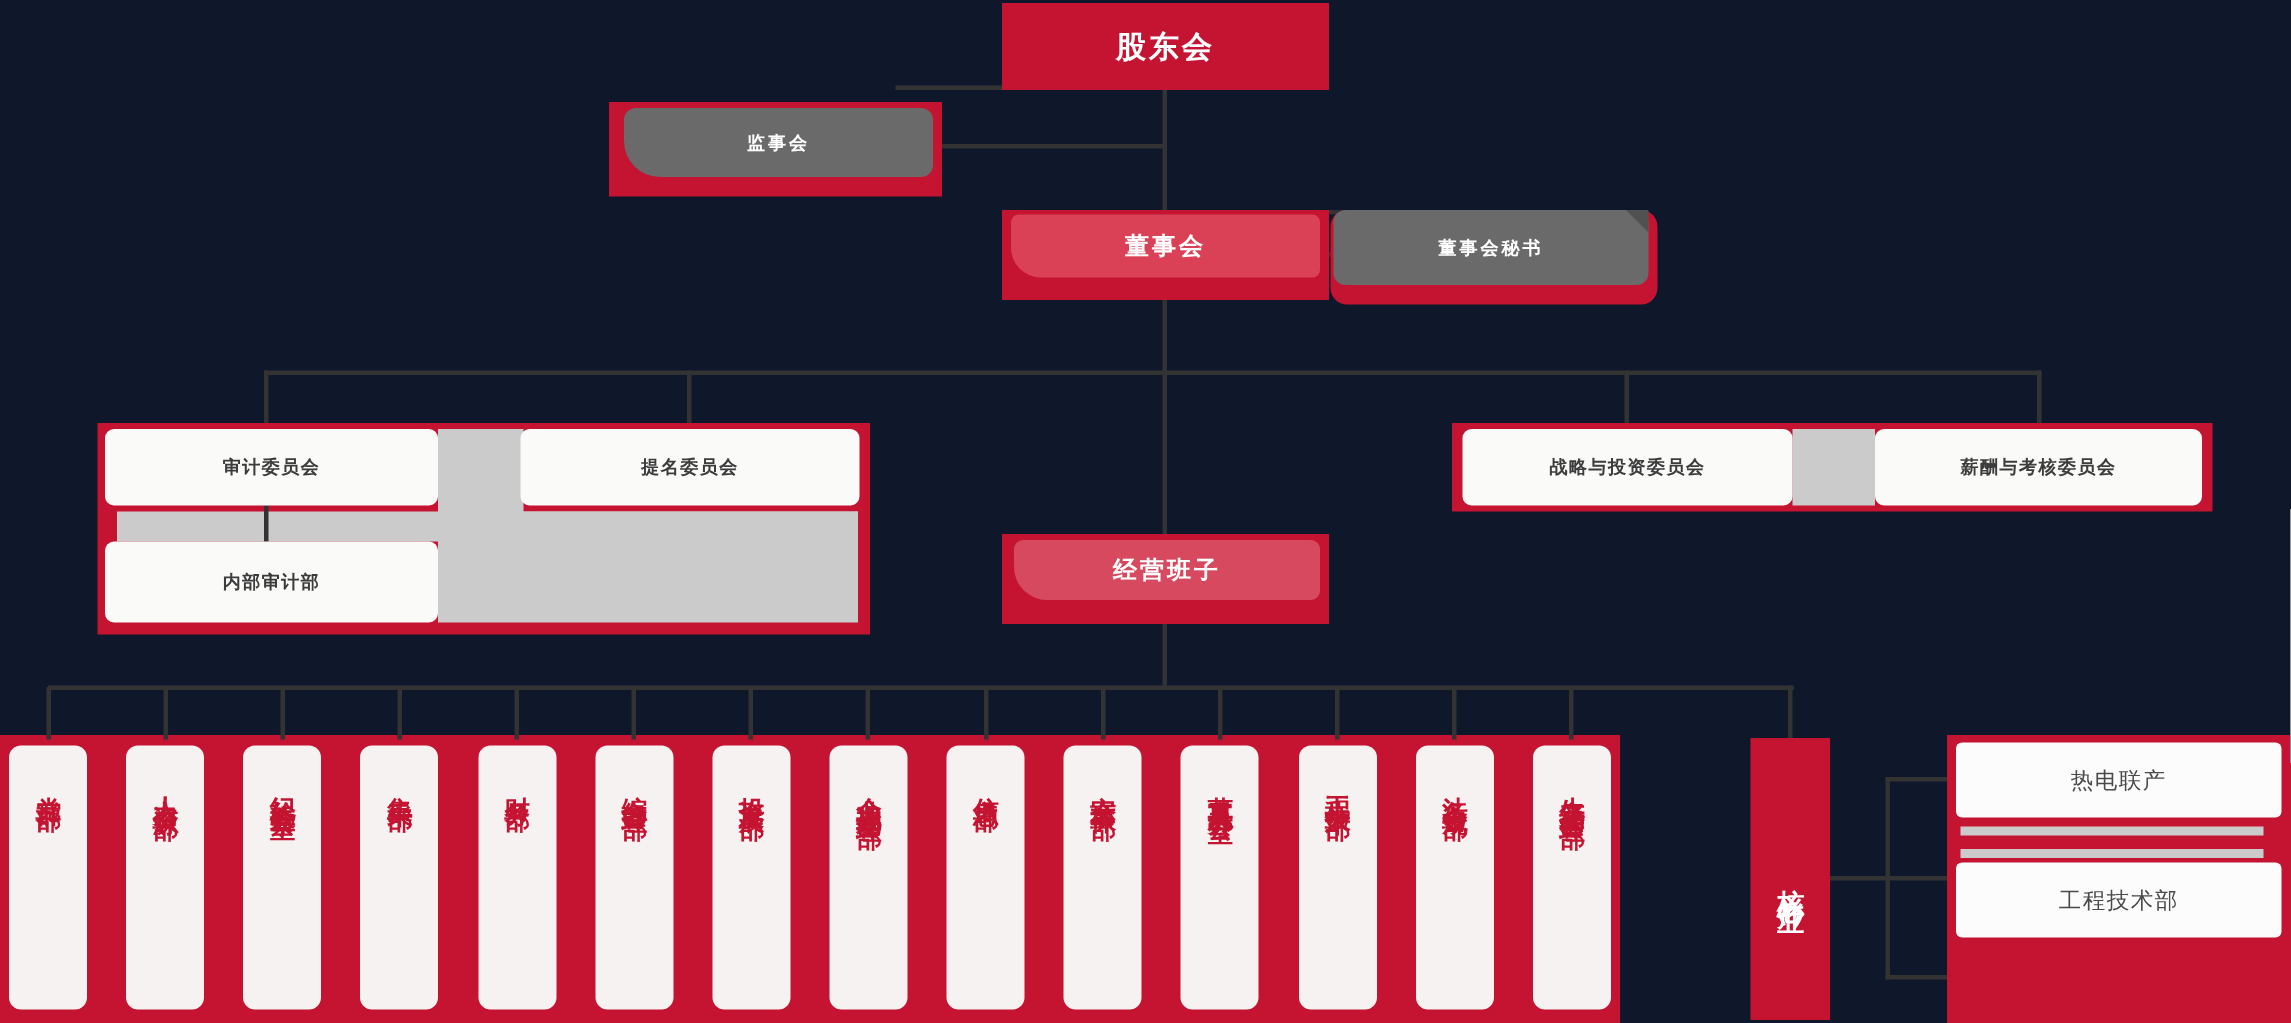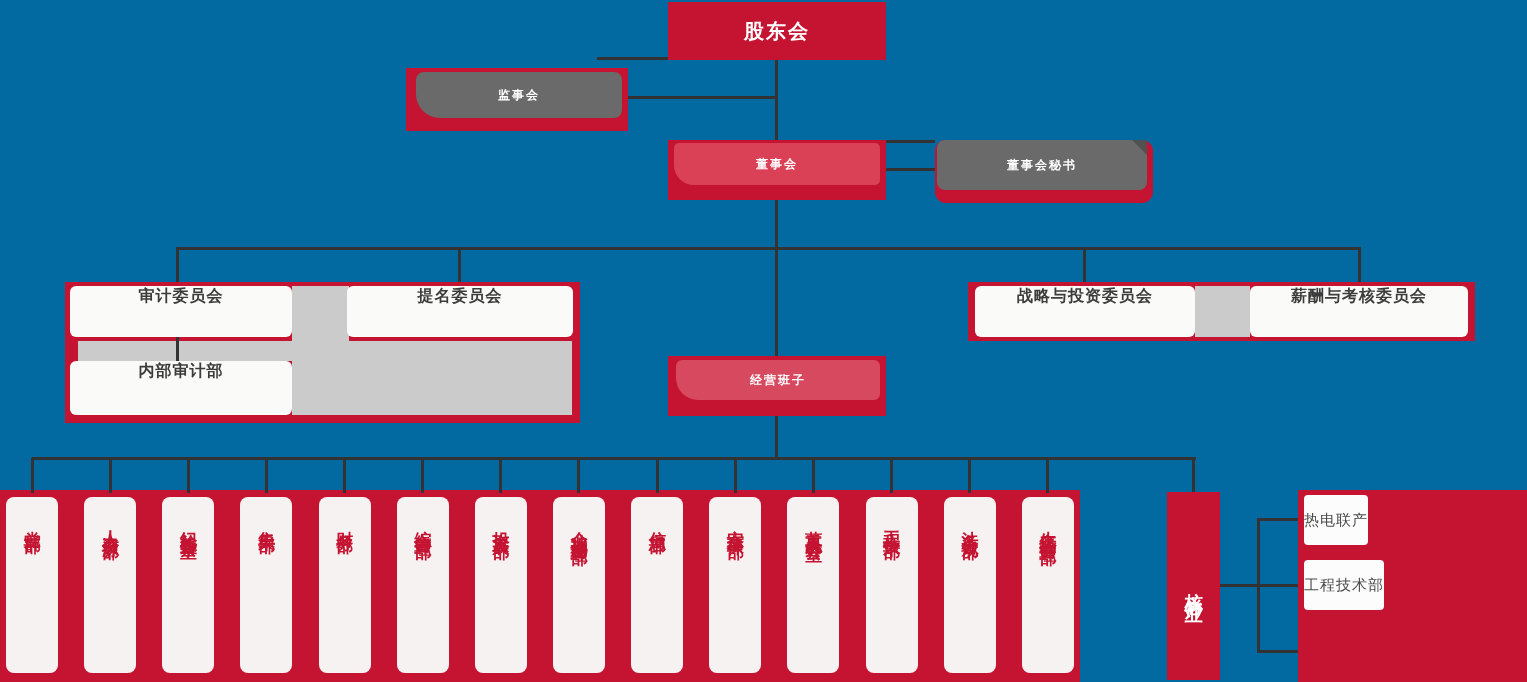--- a/index.html
+++ b/index.html
@@ -1,75 +1,75 @@
 <!DOCTYPE html>
 <html><head>
 <meta charset="utf-8">
 <style>
   * { margin:0; padding:0; box-sizing:border-box; }
   html,body { background:#ffffff; }
   body { font-family:"Liberation Sans","DejaVu Sans",sans-serif; }
-  .canvas { position:relative; width:1527px; height:682px; background:#0369a1; overflow:hidden;padding-left:34px; }
+  .canvas { position:relative; width:1527px; height:682px; background:#0f172a; overflow:hidden;padding-left:34px; }
 
   
   .hl { position:absolute; height:3px; background:#333333; }
   .vl { position:absolute; width:3px;  background:#333333; }
 
   
   .rednode { position:absolute; background:#C41432; }
   .center { display:flex; align-items:center; justify-content:center; }
   .wtext { color:#ffffff; font-weight:bold; }
 
   
   .shareholders { left:668px; top:2px; width:218px; height:58px; font-size:20px; letter-spacing:2px; }
 
   
   .sup-wrap { left:406px; top:68px; width:222px; height:63px; }
   .sup-card { position:absolute; left:10px; top:4px; right:6px; bottom:13px;
               background:#6A6A6A; border-radius:8px 8px 8px 24px; }
-  .sec-wrap { left:935px; top:140px; width:218px; height:63px;border-radius:11px; }
+  .sec-wrap { left:887px; top:140px; width:218px; height:63px;border-radius:11px; }
   .sec-card { position:absolute; left:2px; top:0; right:6px; bottom:13px;
               background:#6A6A6A; border-radius:8px; }
   .sec-fold { position:absolute; top:0; right:0; width:0; height:0;
               border-top:15px solid #515151; border-left:15px solid transparent; }
   .graytext { font-size:12px; letter-spacing:2px; }
 
   
   .board-wrap { left:668px; top:140px; width:218px; height:60px; }
   .mgmt-wrap  { left:668px; top:356px; width:218px; height:60px; }
   .innerred { position:absolute; background:#DB4156; border-radius:5px 5px 5px 20px;
-              left:6px; top:3px; right:6px; bottom:15px; font-size:12px; letter-spacing:2px; }
+              left:6px; top:3px; right:6px; bottom:15px; font-size:16px; letter-spacing:2px; }
   .mgmt-wrap .innerred { left:8px; top:4px; bottom:16px; background:#D7495F; border-radius:6px 6px 6px 22px; }
 
   
   .lc { left:65px; top:282px; width:515px; height:141px; }
   .rc { left:968px; top:282px; width:507px; height:59px; }
   .whitebox { position:absolute; background:#FAFAF9; border-radius:6px;
-              display:flex; align-items:flex-start; justify-content:center;
-              font-weight:bold; font-size:16px; color:#3C3C3C; letter-spacing:1px; }
+              display:flex; align-items:center; justify-content:center;
+              font-weight:bold; font-size:12px; color:#3C3C3C; letter-spacing:1px; }
   .grayfill { position:absolute; background:#CBCBCB; }
 
   
   .dept-bar { position:absolute; left:0; top:490px; width:1080px; height:192px; background:#C41432;
               display:flex; justify-content:space-between; padding:7px 6px 9px 6px; }
   .dept-cell { position:relative; width:52px; background:#F7F2F2; border-radius:8px;
                display:flex; justify-content:center; align-items:flex-start; padding-top:20px; }
   .dept-cell::before { content:""; position:absolute; left:calc(50% - 1.5px); top:-39px;
                        width:3px; height:35px; background:#333333; }
   .vtext { writing-mode:vertical-rl; text-orientation:upright; letter-spacing:3px;
            font-weight:bold; font-size:17px; color:#C41432; line-height:1.15; }
 
   
   .core-box { left:1167px; top:492px; width:53px; height:188px; }
   .core-box .vtext { color:#ffffff; font-size:18px; letter-spacing:4px; }
 
   
   .ind-panel { position:absolute; left:1298px; top:490px; width:229px; height:192px;
                background:#C41432; padding:5px 6px; display:flex; flex-direction:column; }
-  .ind-cell { display:flex; flex-direction:row; }
+  .ind-cell { display:flex; flex-direction:column; }
   .ind-box { height:50px; background:#FCFCFC; border-radius:4px;
              display:flex; align-items:center; justify-content:center;
              font-size:15px; color:#4A4A4A; letter-spacing:1px; }
   .ind-strip { height:6px; background:#CBCBCB; margin:6px 12px 3px 3px; }
   .ind-cell:last-of-type .ind-strip { display:none; }
 </style>
 </head>
 <body>
 
 <div class="canvas">

